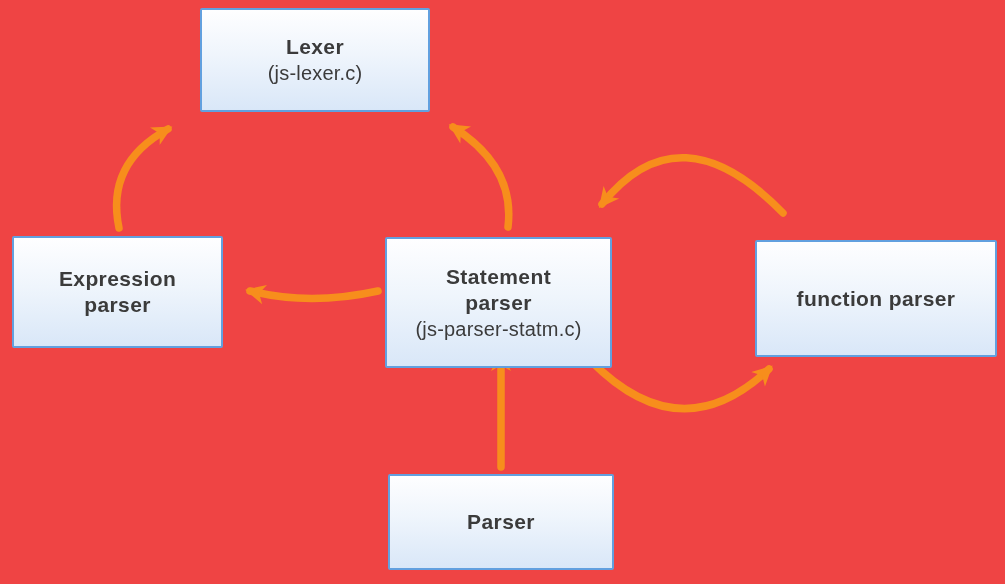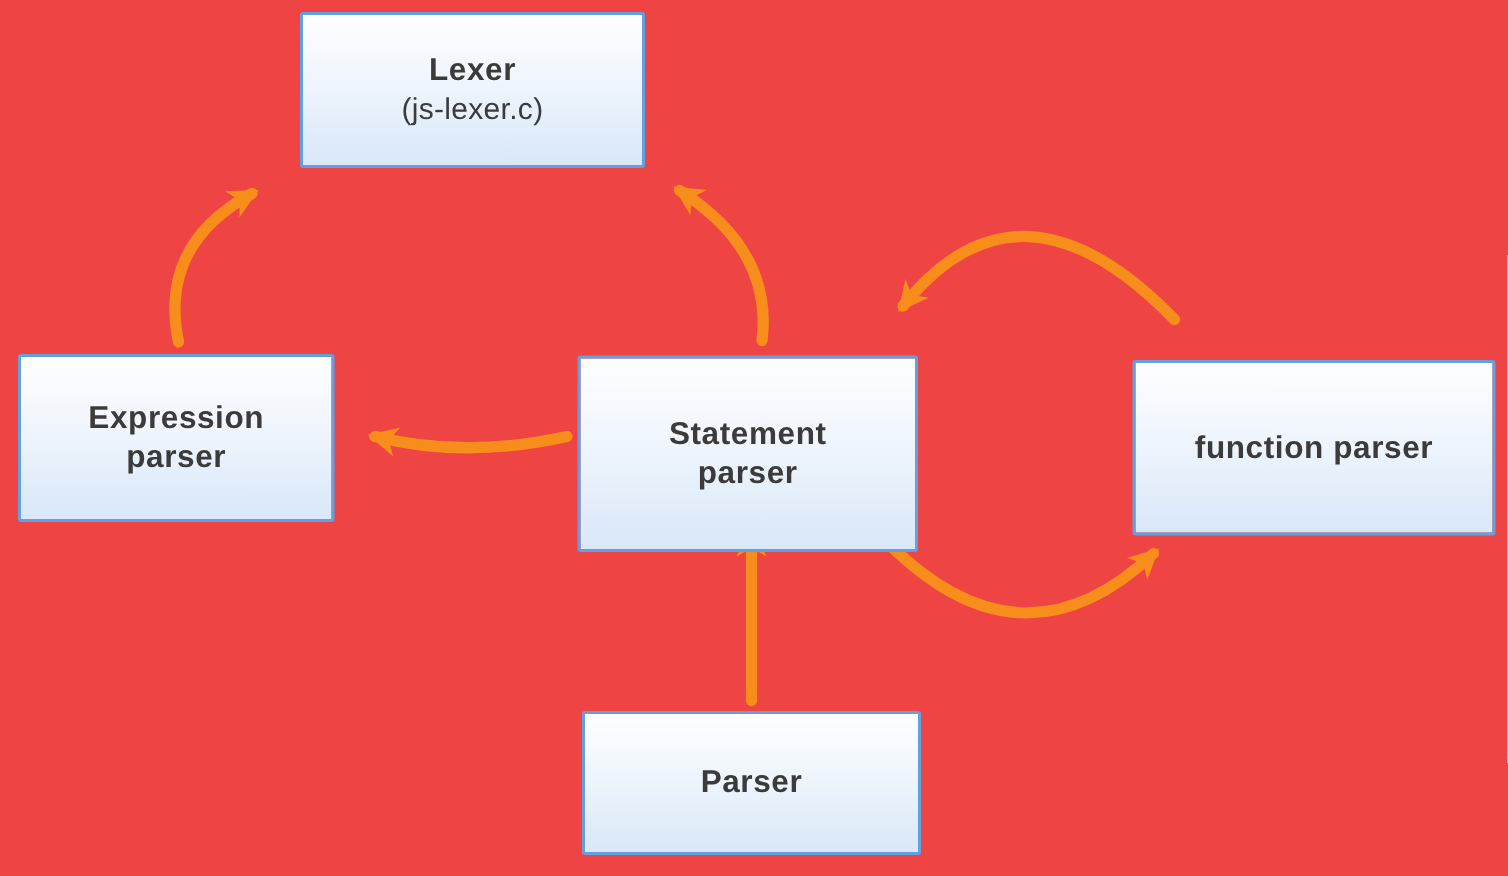--- a/index.html
+++ b/index.html
@@ -101,20 +101,21 @@
   </div>
 
   <div class="node node-expression">
     <span class="title">Expression</span>
     <span class="title">parser</span>
   </div>
 
   <div class="node node-statement">
     <span class="title">Statement</span>
     <span class="title">parser</span>
+    <span class="subtitle">(js-parser-statm.c)</span>
   </div>
 
   <div class="node node-function">
     <span class="title">function parser</span>
   </div>
 
   <div class="node node-parser">
     <span class="title">Parser</span>
   </div>
 

